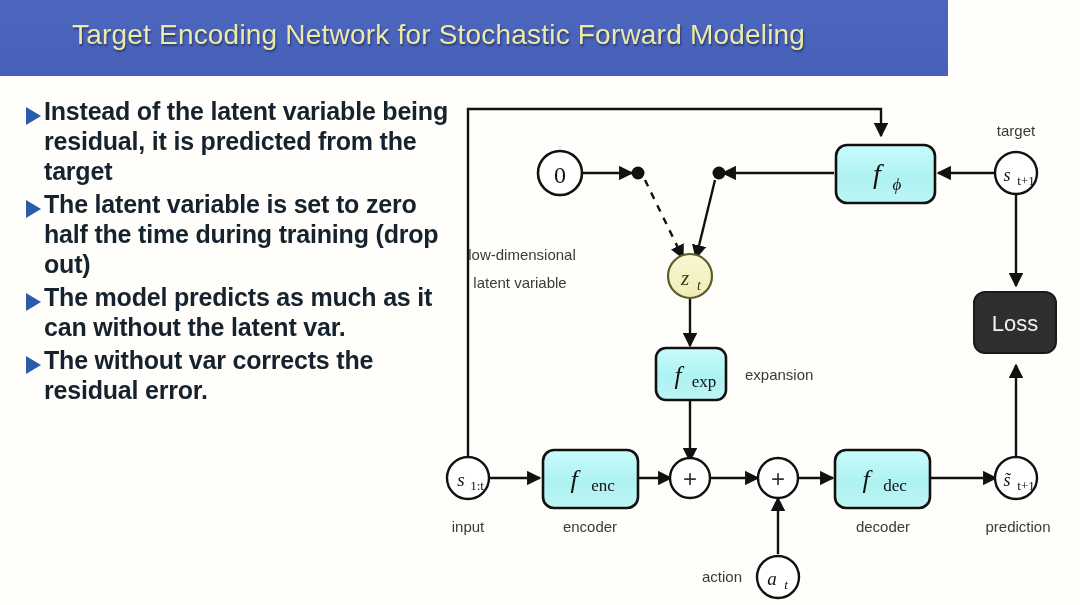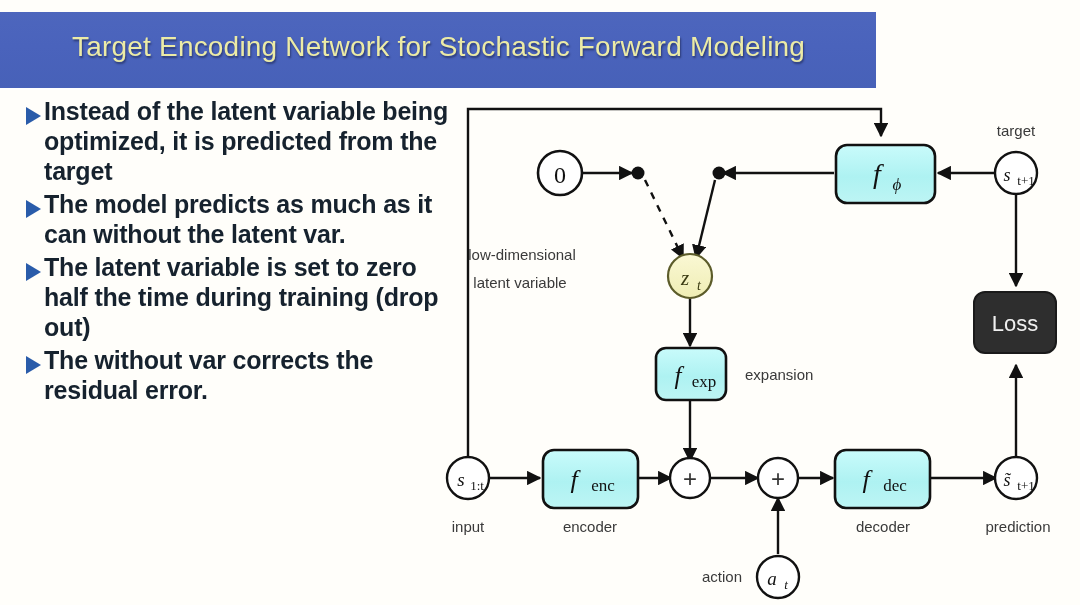--- a/index.html
+++ b/index.html
@@ -6,21 +6,21 @@
   html, body {
     width:1080px; height:605px;
     background:#fdfdfb;
     font-family:"Liberation Sans", sans-serif;
     overflow:hidden;
   }
   #slide { position:relative; width:1080px; height:605px; background:#fffefa; }
 
   
   #header {
-    position:absolute; left:0; top:12px; width:876px; height:78px;
+    position:absolute; left:0; top:0; width:948px; height:78px;
     background:linear-gradient(180deg,#4d66bd 0%,#4a63bc 45%,#4761b8 100%);
     border-bottom:2px solid #ffffff;
     overflow:hidden;
   }
   #header-title {
     position:absolute; left:72px; top:19px;
     font-size:28px; font-weight:400; letter-spacing:0.2px;
     color:#eceba6;
     text-shadow:1px 2px 2px rgba(20,25,60,.55);
     white-space:nowrap;
@@ -70,33 +70,33 @@
     <div class="deco" id="deco-dot"></div>
     <div class="deco" id="deco-slash"></div>
     <div class="deco" id="deco-bar"></div>
   </div>
 
   <div id="bullets">
     <div class="bullet-row">
       <div class="bullet-marker">
           <div class="tri"></div>
         </div>
-      <div class="bullet-text">Instead of the latent variable being optimized, it is predicted from the target</div>
+      <div class="bullet-text">Instead of the latent variable being residual, it is predicted from the target</div>
+    </div>
+    <div class="bullet-row">
+      <div class="bullet-marker">
+          <div class="tri"></div>
+        </div>
+      <div class="bullet-text">The latent variable is set to zero half the time during training (drop out)</div>
     </div>
     <div class="bullet-row">
       <div class="bullet-marker">
           <div class="tri"></div>
         </div>
       <div class="bullet-text">The model predicts as much as it can without the latent var.</div>
-    </div>
-    <div class="bullet-row">
-      <div class="bullet-marker">
-          <div class="tri"></div>
-        </div>
-      <div class="bullet-text">The latent variable is set to zero half the time during training (drop out)</div>
     </div>
     <div class="bullet-row">
       <div class="bullet-marker">
           <div class="tri"></div>
         </div>
       <div class="bullet-text">The without var corrects the residual error.</div>
     </div>
   </div>
 
   <div id="diagram">

